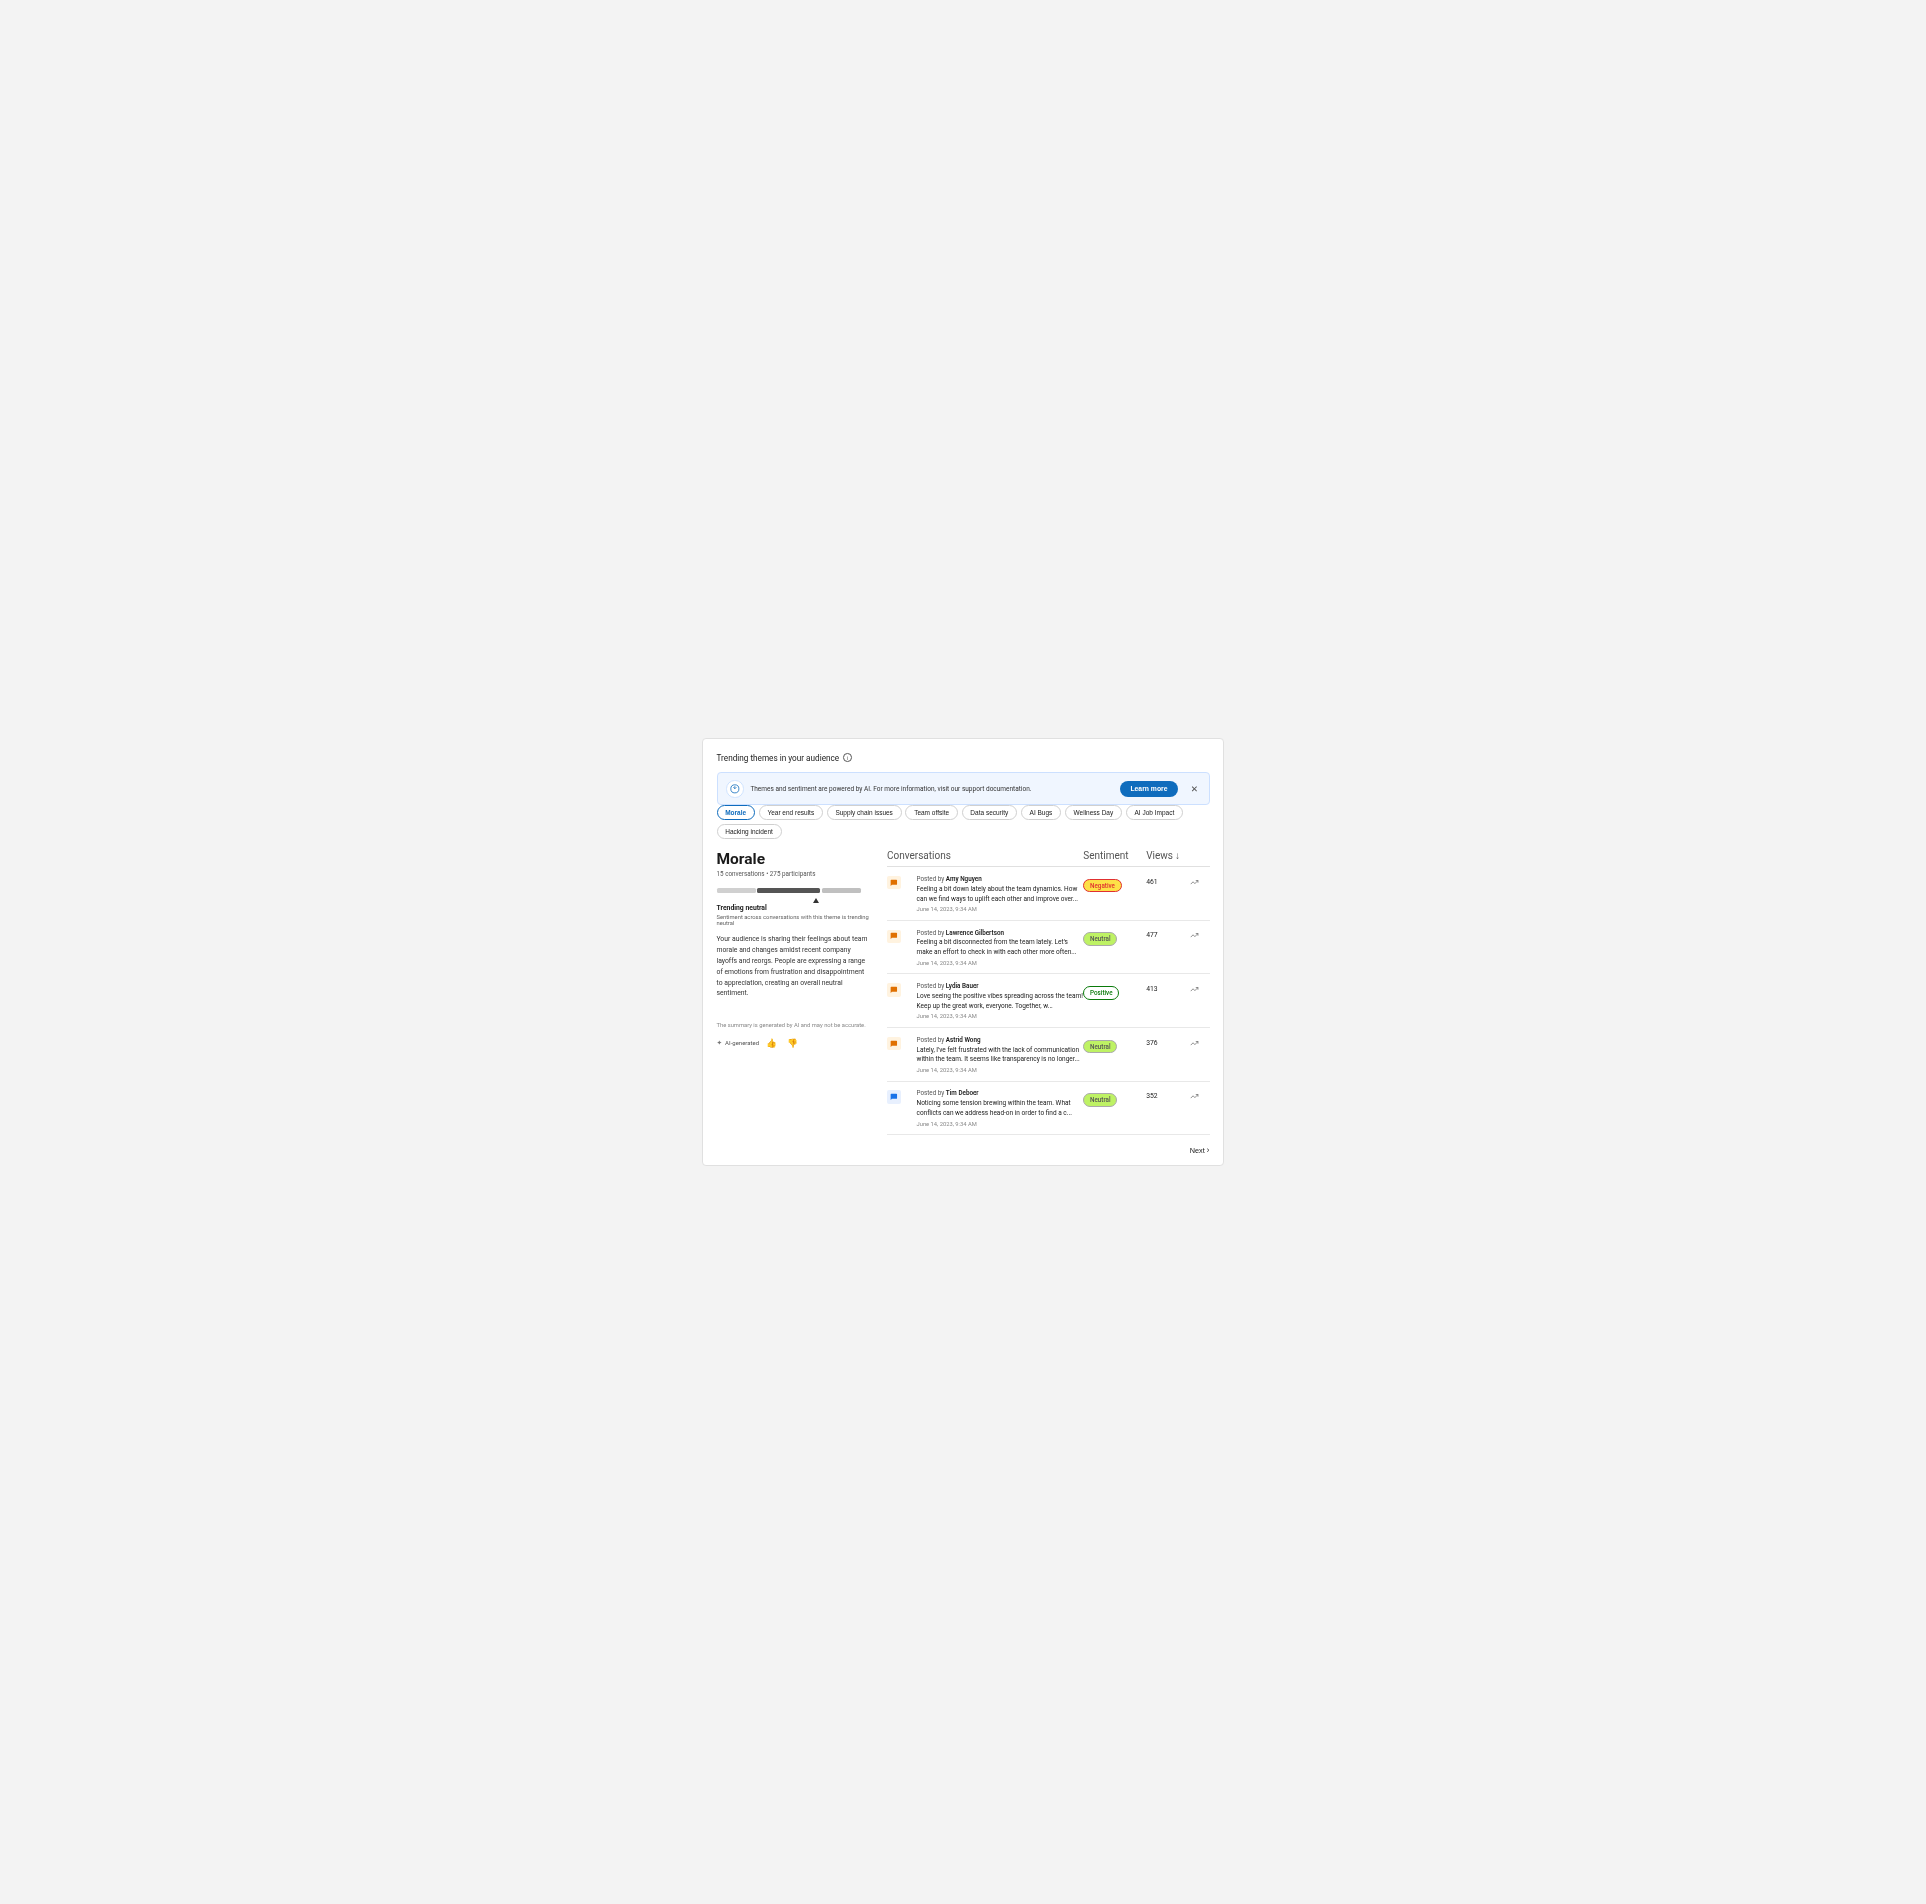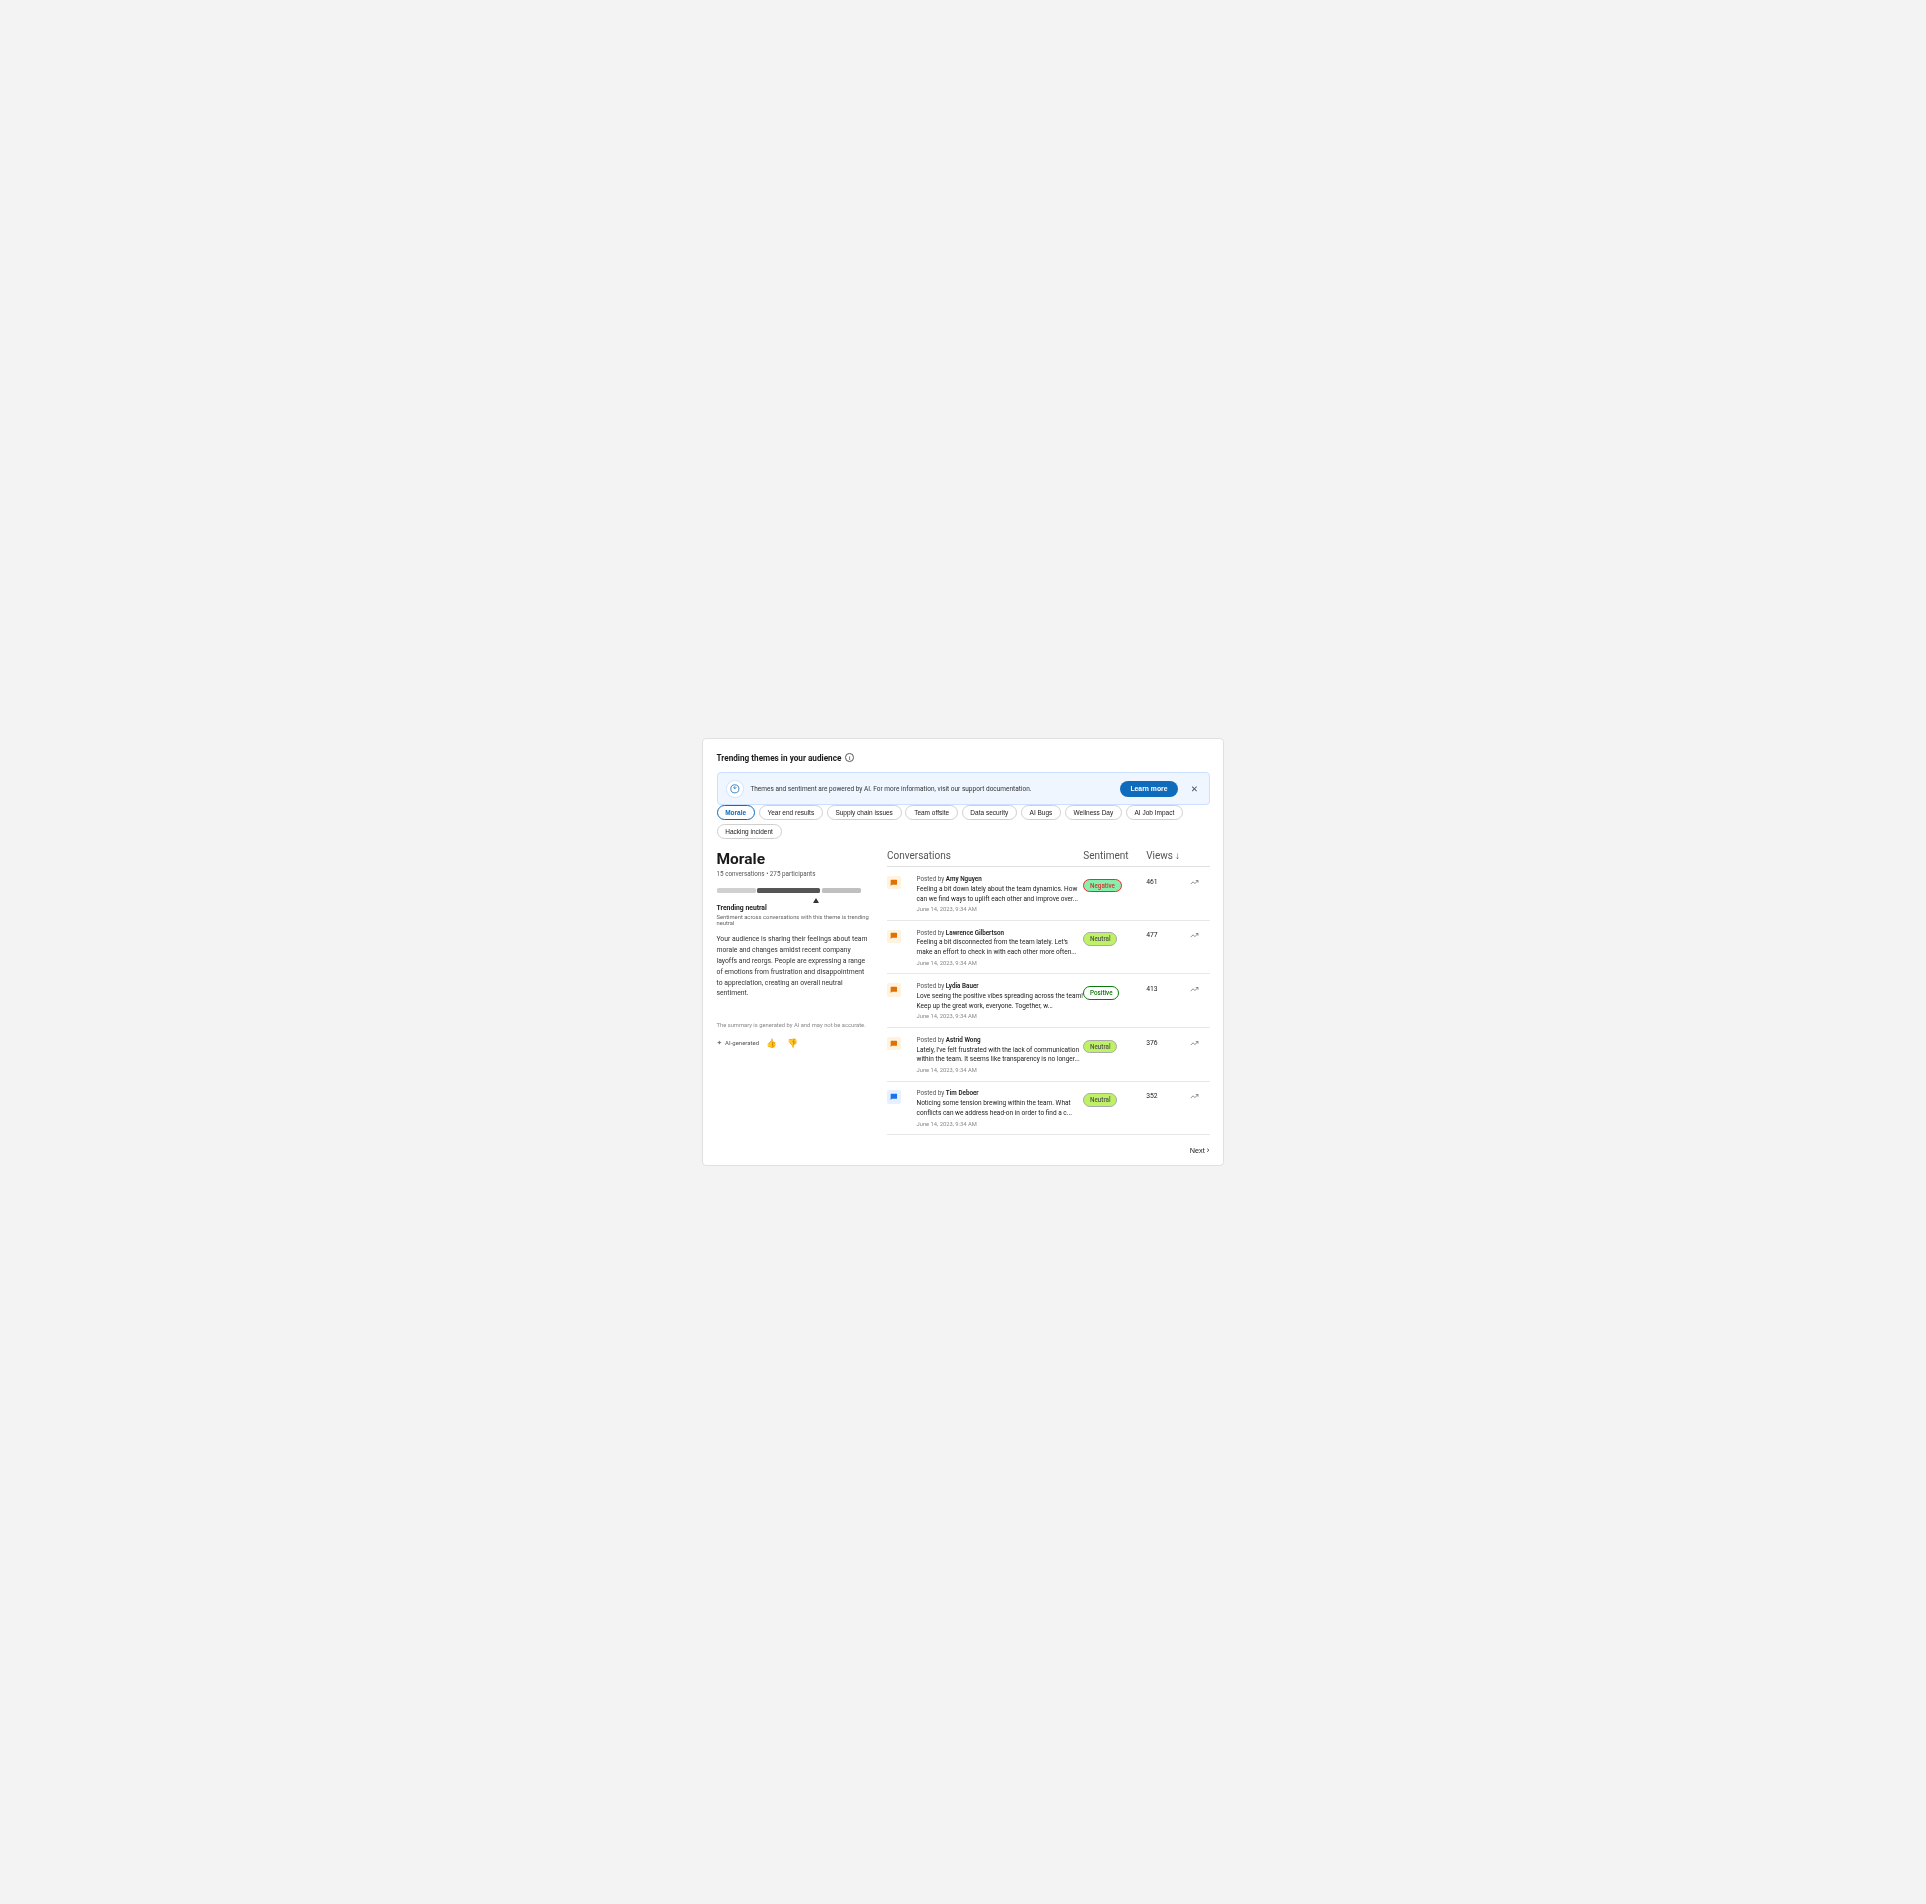--- a/index.html
+++ b/index.html
@@ -15,21 +15,21 @@
     .card {
       background: #fff;
       border-radius: 3.9px;
       border: 0.5px solid #e0e0e0;
       width: 100%;
       max-width: 522px;
       padding: 13.5px 13.5px 9.7px 13.5px;
     }
     .page-title {
       font-size: 8.2px;
-      font-weight: 700;
+      font-weight: 400;
       color: #1a1a1a;
       margin-bottom: 9.7px;
       display: flex;
       align-items: center;
       gap: 3.9px;
     }
     .info-icon {
       width: 8.7px;
       height: 8.7px;
       border: 0.7px solid #555;
@@ -277,21 +277,21 @@
       align-items: center;
       padding: 1.9px 5.8px;
       border-radius: 9.7px;
       font-size: 6.3px;
       font-weight: 500;
       margin-top: 1.9px;
     }
     .sentiment-badge.negative {
       border: 0.7px solid #e03030;
       color: #e03030;
-      background: #86efac;
+      background: #fde047;
     }
     .sentiment-badge.neutral {
       border: 0.7px solid #aaa;
       color: #555;
       background: #bef264;
     }
     .sentiment-badge.positive {
       border: 0.7px solid #0a7a0a;
       color: #0a7a0a;
       background: #fff;

